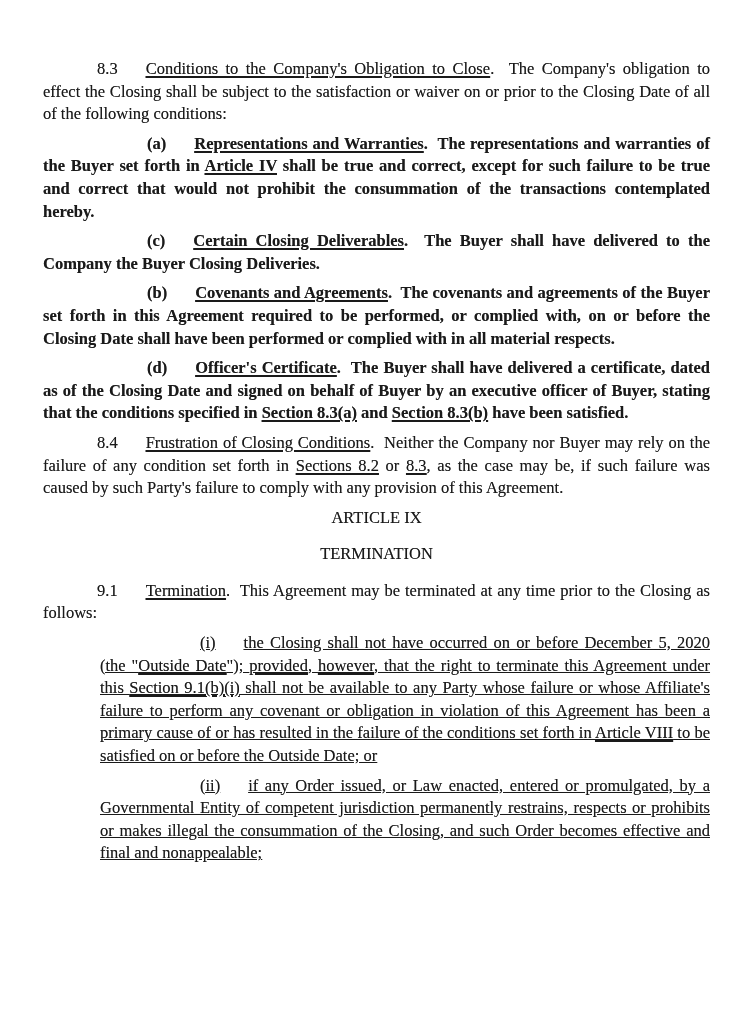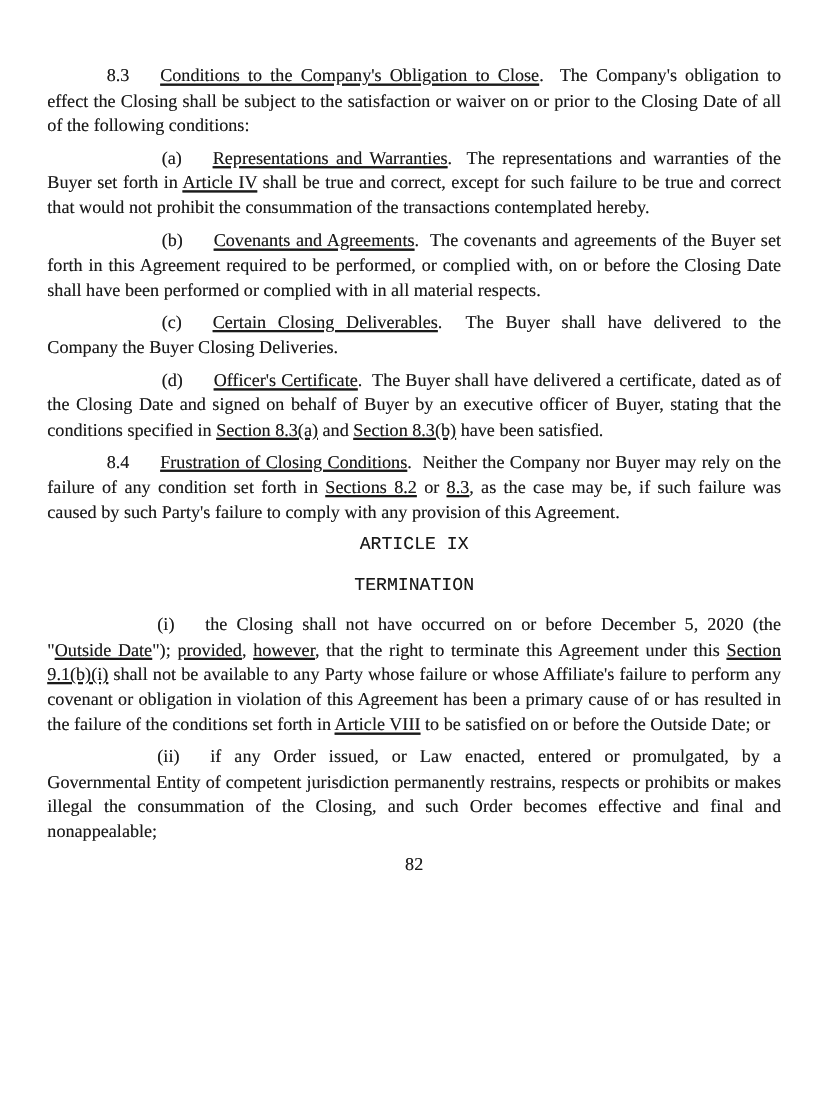--- a/index.html
+++ b/index.html
@@ -19,28 +19,27 @@
     color: #1a1a1a;
     text-shadow: 0 0 0.5px rgba(26,26,26,0.55);
   }
   .para {
     margin: 0 0 7px 0;
     font-size: 16.5px;
     line-height: 22.6px;
     text-align: justify;
   }
   .p-section { text-indent: 54px; }
-  .p-sub     { text-indent: 104px; }
+  .p-sub     { text-indent: 104px; font-weight: bold; }
   .p-listitem { text-indent: 104px; margin-bottom: 12px; }
-  .p-roman   { text-indent: 100px; }
+  .p-roman   { margin-left: 57px; text-indent: 100px; text-decoration: underline; }
   .p-center  {
     text-align: center;
     text-indent: 0;
     margin: 6px 0 14px 0;
-    font-family: Liberation Mono, monospace;
   }
   .tab { display: inline-block; width: 28px; }
   .u {
     text-decoration: underline;
     text-decoration-thickness: 1.5px;
     text-underline-offset: 2px;
   }
   .footer {
     margin-top: 6px;
     text-align: center;
@@ -48,23 +47,23 @@
     line-height: 22.6px;
   }
 </style>
 </head>
 <body>
 
 <div class="page">
   <div>
       <p class="para p-section"><span>8.3</span><span class="tab"></span><span class="u">Conditions to the Company's Obligation to Close</span><span>.&nbsp; The Company's obligation to effect the Closing shall be subject to the satisfaction or waiver on or prior to the Closing Date of all of the following conditions:</span></p>
       <p class="para p-sub"><span>(a)</span><span class="tab"></span><span class="u">Representations and Warranties</span><span>.&nbsp; The representations and warranties of the Buyer set forth in </span><span class="u">Article IV</span><span> shall be true and correct, except for such failure to be true and correct that would not prohibit the consummation of the transactions contemplated hereby.</span></p>
+      <p class="para p-sub"><span>(c)</span><span class="tab"></span><span class="u">Certain Closing Deliverables</span><span>.&nbsp; The Buyer shall have delivered to the Company the Buyer Closing Deliveries.</span></p>
       <p class="para p-sub"><span>(b)</span><span class="tab"></span><span class="u">Covenants and Agreements</span><span>.&nbsp; The covenants and agreements of the Buyer set forth in this Agreement required to be performed, or complied with, on or before the Closing Date shall have been performed or complied with in all material respects.</span></p>
-      <p class="para p-sub"><span>(c)</span><span class="tab"></span><span class="u">Certain Closing Deliverables</span><span>.&nbsp; The Buyer shall have delivered to the Company the Buyer Closing Deliveries.</span></p>
       <p class="para p-sub"><span>(d)</span><span class="tab"></span><span class="u">Officer's Certificate</span><span>.&nbsp; The Buyer shall have delivered a certificate, dated as of the Closing Date and signed on behalf of Buyer by an executive officer of Buyer, stating that the conditions specified in </span><span class="u">Section 8.3(a)</span><span> and </span><span class="u">Section 8.3(b)</span><span> have been satisfied.</span></p>
       <p class="para p-section"><span>8.4</span><span class="tab"></span><span class="u">Frustration of Closing Conditions</span><span>.&nbsp; Neither the Company nor Buyer may rely on the failure of any condition set forth in </span><span class="u">Sections 8.2</span><span> or </span><span class="u">8.3</span><span>, as the case may be, if such failure was caused by such Party's failure to comply with any provision of this Agreement.</span></p>
       <p class="para p-center"><span>ARTICLE IX</span></p>
       <p class="para p-center"><span>TERMINATION</span></p>
+      <p class="para p-section"><span>9.1</span><span class="tab"></span><span class="u">Termination</span><span>.&nbsp; This Agreement may be terminated at any time prior to the Closing as follows:</span></p>
       <p class="para p-roman"><span>(i)</span><span class="tab"></span><span>the Closing shall not have occurred on or before December 5, 2020 (the "</span><span class="u">Outside Date</span><span>"); </span><span class="u">provided</span><span>, </span><span class="u">however</span><span>, that the right to terminate this Agreement under this </span><span class="u">Section 9.1(b)(i)</span><span> shall not be available to any Party whose failure or whose Affiliate's failure to perform any covenant or obligation in violation of this Agreement has been a primary cause of or has resulted in the failure of the conditions set forth in </span><span class="u">Article VIII</span><span> to be satisfied on or before the Outside Date; or</span></p>
       <p class="para p-roman"><span>(ii)</span><span class="tab"></span><span>if any Order issued, or Law enacted, entered or promulgated, by a Governmental Entity of competent jurisdiction permanently restrains, respects or prohibits or makes illegal the consummation of the Closing, and such Order becomes effective and final and nonappealable;</span></p>
     </div>
-  <div class="footer">82</div>
 </div>
 
 </body></html>

